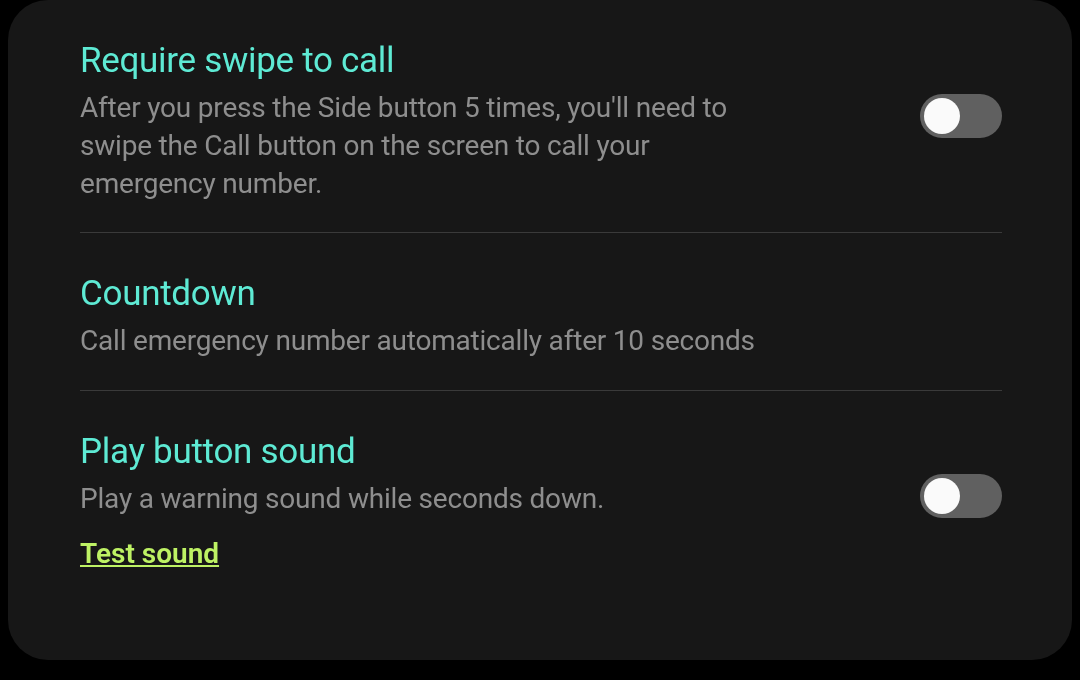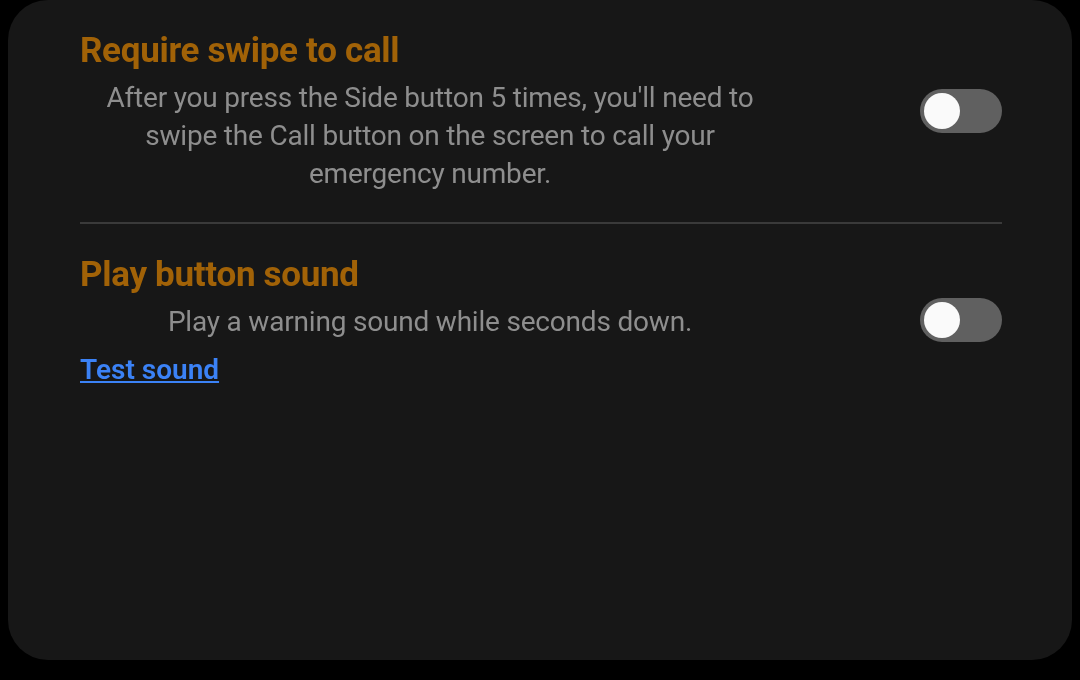--- a/index.html
+++ b/index.html
@@ -28,40 +28,40 @@
       justify-content: space-between;
       gap: 40px;
     }
     .setting-text {
       flex: 1;
       display: flex;
       flex-direction: column;
       gap: 8px;
     }
     .setting-title {
-      color: #a16207;
+      color: #5eead4;
       font-size: 35px;
-      font-weight: 700;
+      font-weight: 400;
       letter-spacing: -0.3px;
+      margin-top: 10px;
     }
     .setting-desc {
       color: #8e8e8e;
       font-size: 28px;
       font-weight: 400;
       line-height: 1.35;
       letter-spacing: -0.2px;
       max-width: 700px;
-      text-align: center;
     }
     .link {
-      color: #3b82f6;
+      color: #bef264;
       font-size: 28px;
       font-weight: 600;
       text-decoration: underline;
-      margin-top: 4px;
+      margin-top: 11px;
       cursor: pointer;
       display: inline-block;
       width: fit-content;
     }
     .toggle {
       width: 82px;
       height: 44px;
       background: #606060;
       border-radius: 22px;
       position: relative;
@@ -94,20 +94,26 @@
       <div class="setting-title">Require swipe to call</div>
       <div class="setting-desc">After you press the Side button 5 times, you'll need to swipe the Call button on the screen to call your emergency number.</div>
     </div>
     <div class="toggle">
       <div class="toggle-knob"></div>
     </div>
   </div>
 
   <div class="divider"></div>
 
+  <div class="setting-item">
+    <div class="setting-text">
+      <div class="setting-title">Countdown</div>
+      <div class="setting-desc">Call emergency number automatically after 10 seconds</div>
+    </div>
+  </div>
 
   <div class="divider"></div>
 
   <div class="setting-item">
     <div class="setting-text">
       <div class="setting-title">Play button sound</div>
       <div class="setting-desc">Play a warning sound while seconds down.</div>
       <a class="link">Test sound</a>
     </div>
     <div class="toggle">

